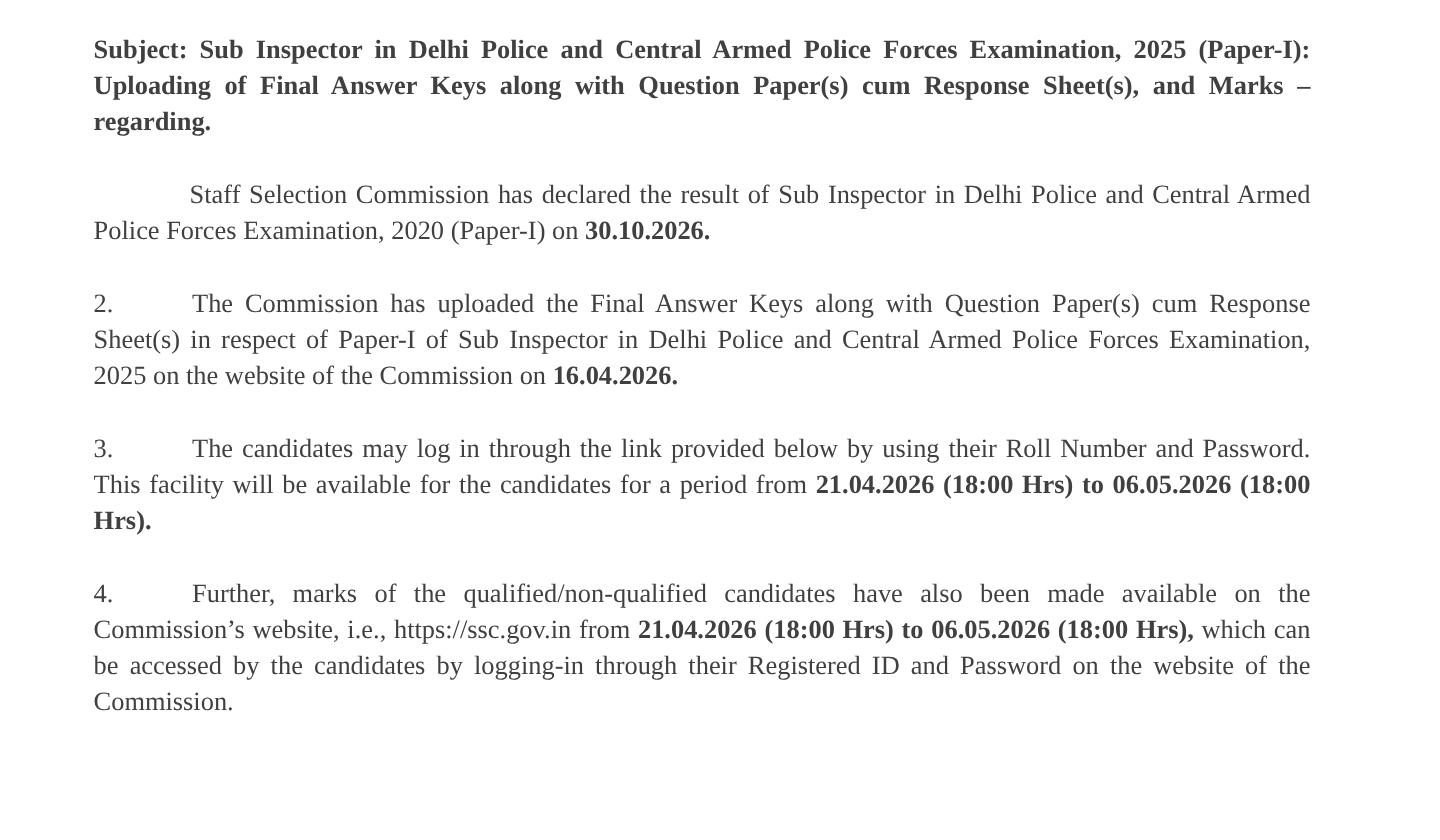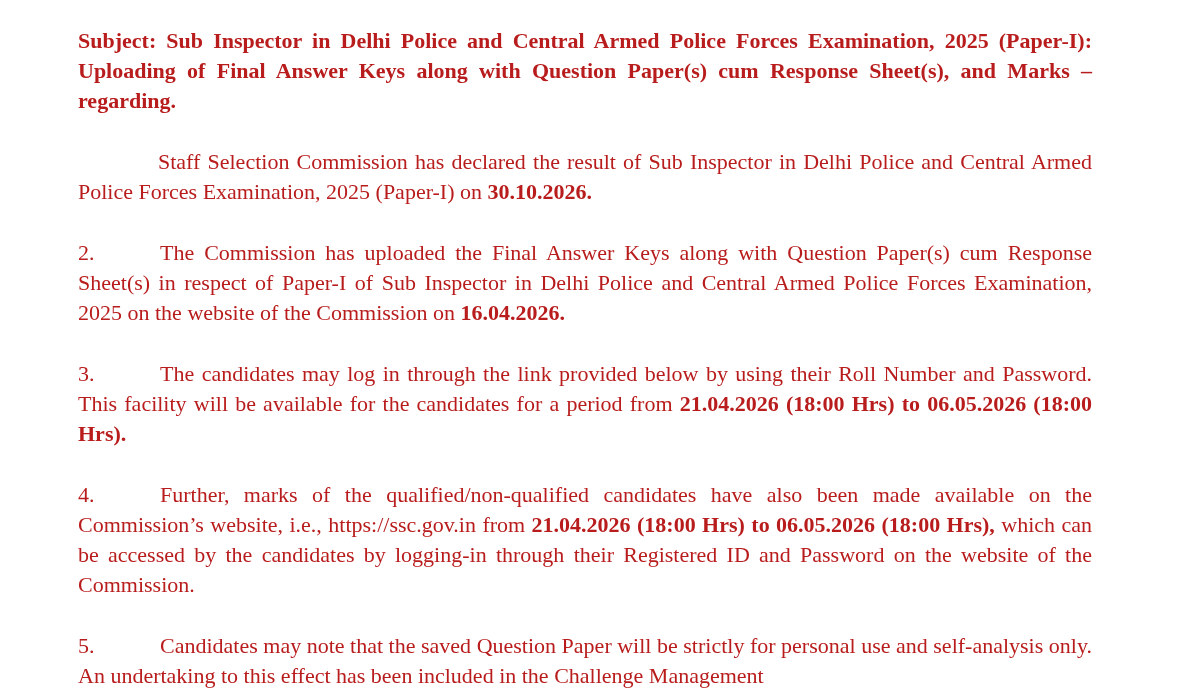--- a/index.html
+++ b/index.html
@@ -11,21 +11,21 @@
     position: relative;
     width: 1200px;
     height: 700px;
     box-sizing: border-box;
     padding: 26px 108px 0 78px;
     overflow: hidden;
     background: #ffffff;
     font-family: "Liberation Serif", "DejaVu Serif", serif;
     font-size: 22px;
     line-height: 30px;
-    color: #b91c1c;
+    color: #404040;
     text-align: justify;
   }
   .para {
     margin: 0 0 31px 0;
   }
   .heading {
     font-weight: bold;
   }
   .first-line-indent {
     text-indent: 80px;
@@ -37,23 +37,22 @@
   }
   b { font-weight: bold; }
 </style>
 </head>
 <body>
 
 <div class="page">
 
   <p class="para heading"><b>Subject: Sub Inspector in Delhi Police and Central Armed Police Forces Examination, 2025 (Paper-I): Uploading of Final Answer Keys along with Question Paper(s) cum Response Sheet(s), and Marks – regarding.</b></p>
 
-  <p class="para first-line-indent"><span>Staff Selection Commission has declared the result of Sub Inspector in Delhi Police and Central Armed Police Forces Examination, 2025 (Paper-I) on </span><b>30.10.2026.</b></p>
+  <p class="para first-line-indent"><span>Staff Selection Commission has declared the result of Sub Inspector in Delhi Police and Central Armed Police Forces Examination, 2020 (Paper-I) on </span><b>30.10.2026.</b></p>
 
   <p class="para"><span class="pnum">2.</span><span>The Commission has uploaded the Final Answer Keys along with Question Paper(s) cum Response Sheet(s) in respect of Paper-I of Sub Inspector in Delhi Police and Central Armed Police Forces Examination, 2025 on the website of the Commission on </span><b>16.04.2026.</b></p>
 
   <p class="para"><span class="pnum">3.</span><span>The candidates may log in through the link provided below by using their Roll Number and Password. This facility will be available for the candidates for a period from </span><b>21.04.2026 (18:00 Hrs) to 06.05.2026 (18:00 Hrs).</b></p>
 
   <p class="para"><span class="pnum">4.</span><span>Further, marks of the qualified/non-qualified candidates have also been made available on the Commission’s website, i.e., https://ssc.gov.in from </span><b>21.04.2026 (18:00 Hrs) to 06.05.2026 (18:00 Hrs),</b><span> which can be accessed by the candidates by logging-in through their Registered ID and Password on the website of the Commission.</span></p>
 
-  <p class="para"><span class="pnum">5.</span><span>Candidates may note that the saved Question Paper will be strictly for personal use and self-analysis only. An undertaking to this effect has been included in the Challenge Management</span></p>
 
 </div>
 
 </body></html>

